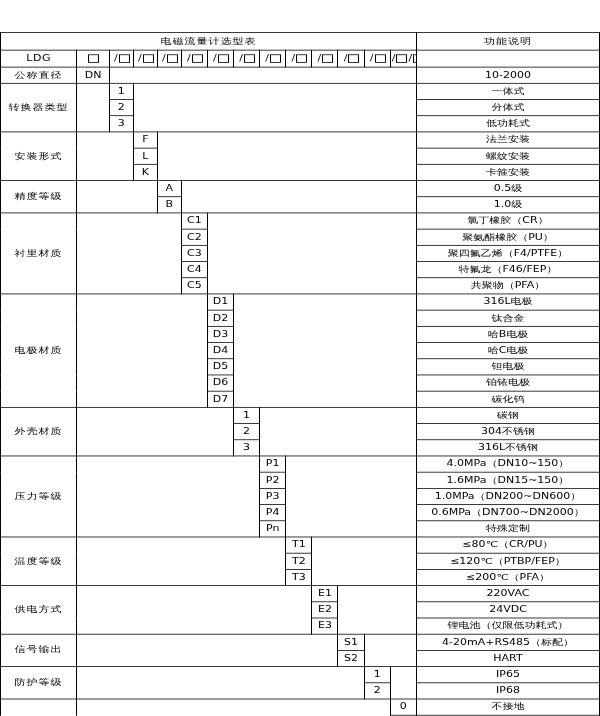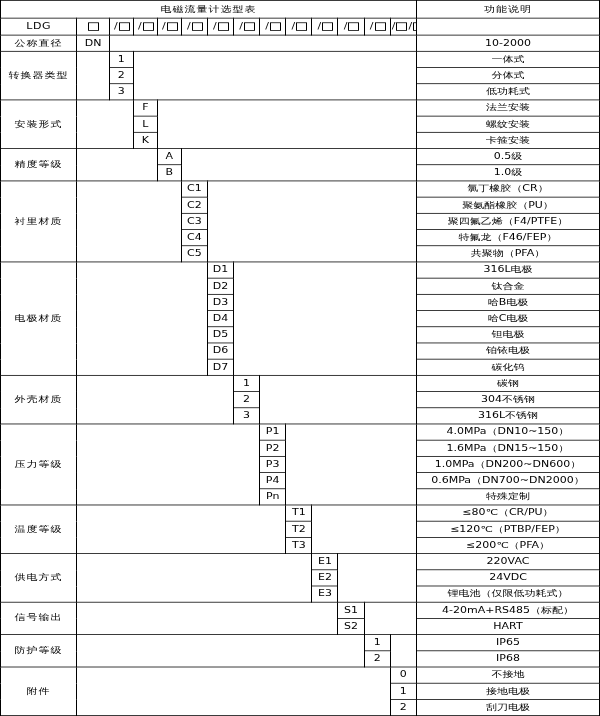--- a/index.html
+++ b/index.html
@@ -3,21 +3,21 @@
 <meta charset="utf-8">
 <style>
   html,body{margin:0;padding:0;background:#ffffff;}
   body{
     width:600px;height:716px;
     font-family:"DejaVu Sans","Liberation Sans",sans-serif;
     color:#000;
     -webkit-font-smoothing:none;
   }
   #sheet{
-    width:600px;height:628px;position:relative;box-sizing:border-box;
+    width:600px;height:628px;position:relative;box-sizing:border-box;margin-top:32px;
   }
   table.main{
     border-collapse:collapse;
     width:600px;
     table-layout:fixed;
   }
   table.main td{
     border:1px solid #000;
     padding:0;
     font-size:11px;

